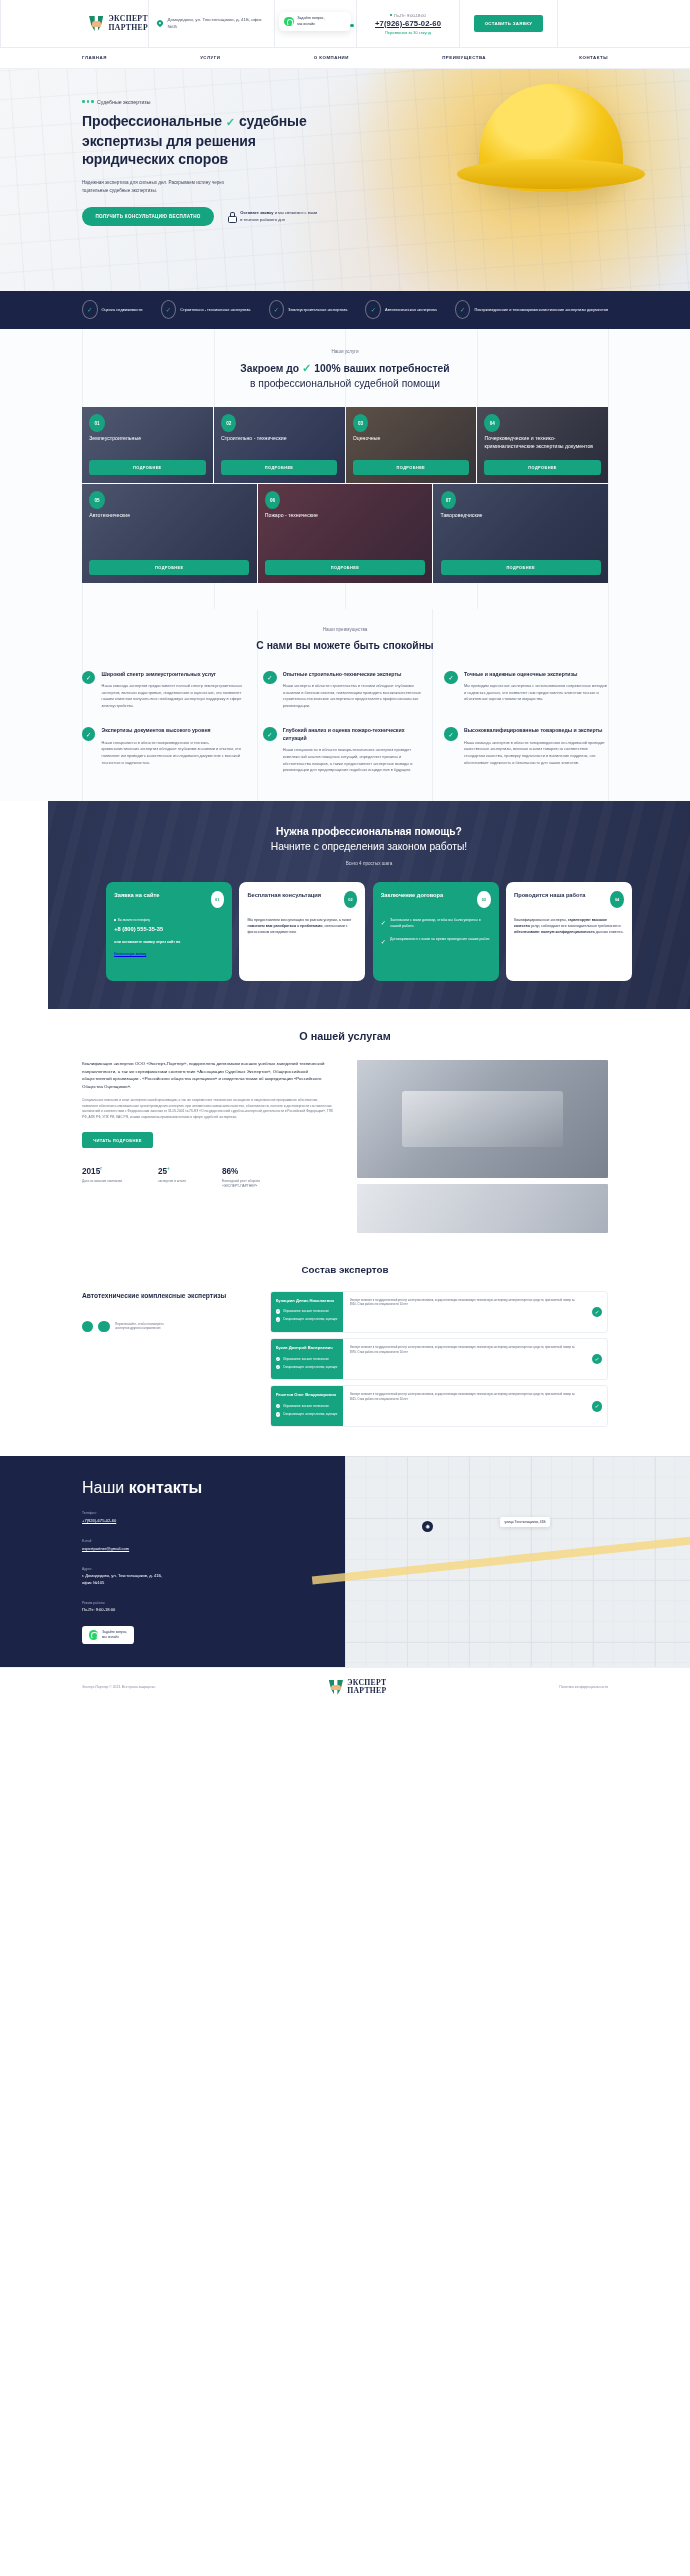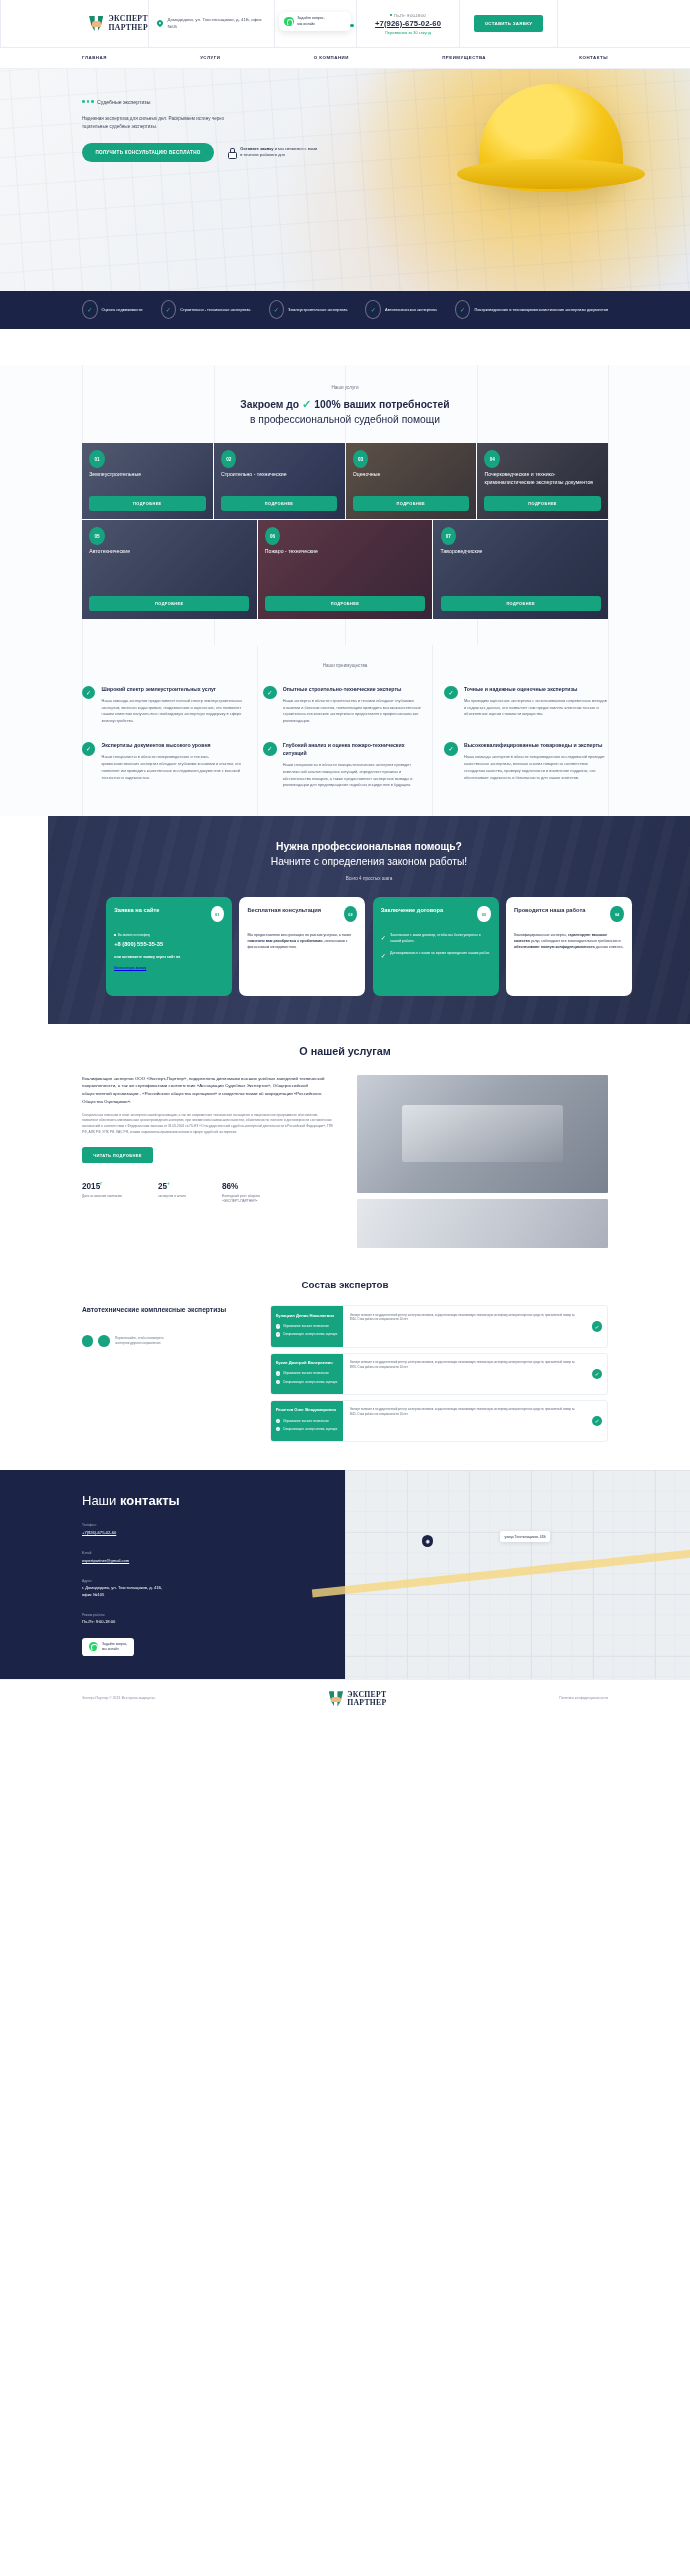--- a/index.html
+++ b/index.html
@@ -113,21 +113,21 @@
   
   .sec { position:relative; background:#fbfcfd; }
   .sec-vlines { position:absolute; inset:0; width:526px; left:50%; transform:translateX(-50%);
      pointer-events:none; }
   .sec-vlines i { position:absolute; top:0; bottom:0; width:0.5px; background:#eceff4; }
   .kicker { text-align:center; font-size:4.6px; color:#6d7488; }
   h2.sec-title { text-align:center; font-size:10.3px; line-height:15px; font-weight:700;
      color:#1d2545; margin-top:6.2px; }
 
   
-  .svc-wrap { padding:20.6px 0 26px;margin-top:36px; }
+  .svc-wrap { padding:20.6px 0 26px; }
   .svc-grid { margin-top:15.5px; display:grid; grid-template-columns:repeat(4,1fr); gap:1px; }
   .svc { position:relative; height:76px; padding:7.2px; color:#fff; overflow:hidden;
      display:flex; flex-direction:column; justify-content:space-between; }
   .svc .ph { position:absolute; inset:0; z-index:0; }
   .svc .ov { position:absolute; inset:0; background:rgba(29,37,69,.58); z-index:1; }
   .svc > * { position:relative; z-index:2; }
   .svc-num { width:15.5px; height:18.5px; border-radius:50%; background:#16a37f;
      display:flex; align-items:center; justify-content:center; font-size:4.6px; font-weight:700; }
   .svc-name { font-size:5.2px; line-height:7.7px; font-weight:400; margin-top:3.1px; }
   .svc-btn { background:#16a37f; color:#fff; border:none; border-radius:3.1px; width:100%;
@@ -241,21 +241,21 @@
   .docs h2 { text-align:center; font-size:10.3px; font-weight:700; color:#1d2545; }
   .docs h2 .thin { font-weight:400; }
   .doc-row { margin-top:15.5px; display:flex; align-items:center; gap:7.2px; }
   .doc-card { flex:1; height:77px; background:#d9dde3; border-radius:2.1px; }
   .arw { width:13.4px; height:13.4px; border-radius:50%; background:#16a37f; color:#fff; flex:none;
      display:flex; align-items:center; justify-content:center; font-size:5.7px; cursor:pointer; }
 
   
   .contacts { display:flex; min-height:155px; }
   .ct-left { width:345px; background:#1b2446; color:#fff; padding:23px 0 23px 82px; }
-  .ct-left h2 { font-size:13px; font-weight:400; }
+  .ct-left h2 { font-size:16px; font-weight:400; }
   .ct-left h2 b { font-weight:700; }
   .ct-block { margin-top:14.4px; }
   .ct-lbl { font-size:3.3px; color:#9aa3bb; }
   .ct-val { margin-top:2.1px; font-size:4.1px; line-height:6.7px; color:#fff; }
   .ct-wa { margin-top:12.4px; display:inline-flex; align-items:center; gap:3.6px;
      background:#fff; border-radius:3.1px; padding:4.1px 7.2px; }
   .ct-wa span { font-size:3.3px; line-height:4.6px; color:#2b3350; }
   .ct-map { flex:1; position:relative; background:#eceff2; }
   .ct-map:before { content:''; position:absolute; inset:0;
      background-image:
@@ -346,20 +346,28 @@
     <div class="helmet"></div>
     <div class="container hero-c">
       <div class="eyebrow">
         <span class="dots">
             <i></i>
             <i></i>
             <i></i>
           </span>
         <span>Судебные экспертизы</span>
       </div>
+      <h1 class="hero-title">
+        <span>Профессиональные</span>
+        <span class="chk-inline">✓</span>
+        <span>судебные</span><br>
+        <span>экспертизы</span>
+        <span>для решения</span><br>
+        <span>юридических споров</span>
+      </h1>
       <p class="hero-sub">Надежная экспертиза для сильных дел. Раскрываем истину через тщательные судебные экспертизы.</p>
       <div class="hero-actions">
         <button class="btn-hero">ПОЛУЧИТЬ КОНСУЛЬТАЦИЮ БЕСПЛАТНО</button>
         <div class="hero-note">
           <span class="cursor-ic"></span>
           <span>
             <b>Оставьте заявку</b><span> и мы свяжемся с вами в течение рабочего дня</span>
           </span>
         </div>
       </div>
@@ -491,20 +499,21 @@
 
   <section class="sec adv-wrap">
     <div class="sec-vlines">
       <i style="left:0"></i>
         <i style="left:33.3%"></i>
         <i style="left:66.6%"></i>
         <i style="right:0"></i>
     </div>
     <div class="container">
       <div class="kicker">Наши преимущества</div>
+      <h2 class="sec-title">С нами вы можете быть спокойны</h2>
       <div class="adv-grid">
         <div class="adv">
           <span class="adv-chk">✓</span>
           <div>
             <h3>Широкий спектр землеустроительных услуг</h3>
             <p>Наша команда экспертов предоставляет полный спектр землеустроительных экспертиз, включая кадастровые, геодезические и оценочные, что позволяет нашим клиентам получить всю необходимую экспертную поддержку в сфере землеустройства.</p>
           </div>
         </div>
         <div class="adv">
           <span class="adv-chk">✓</span>

